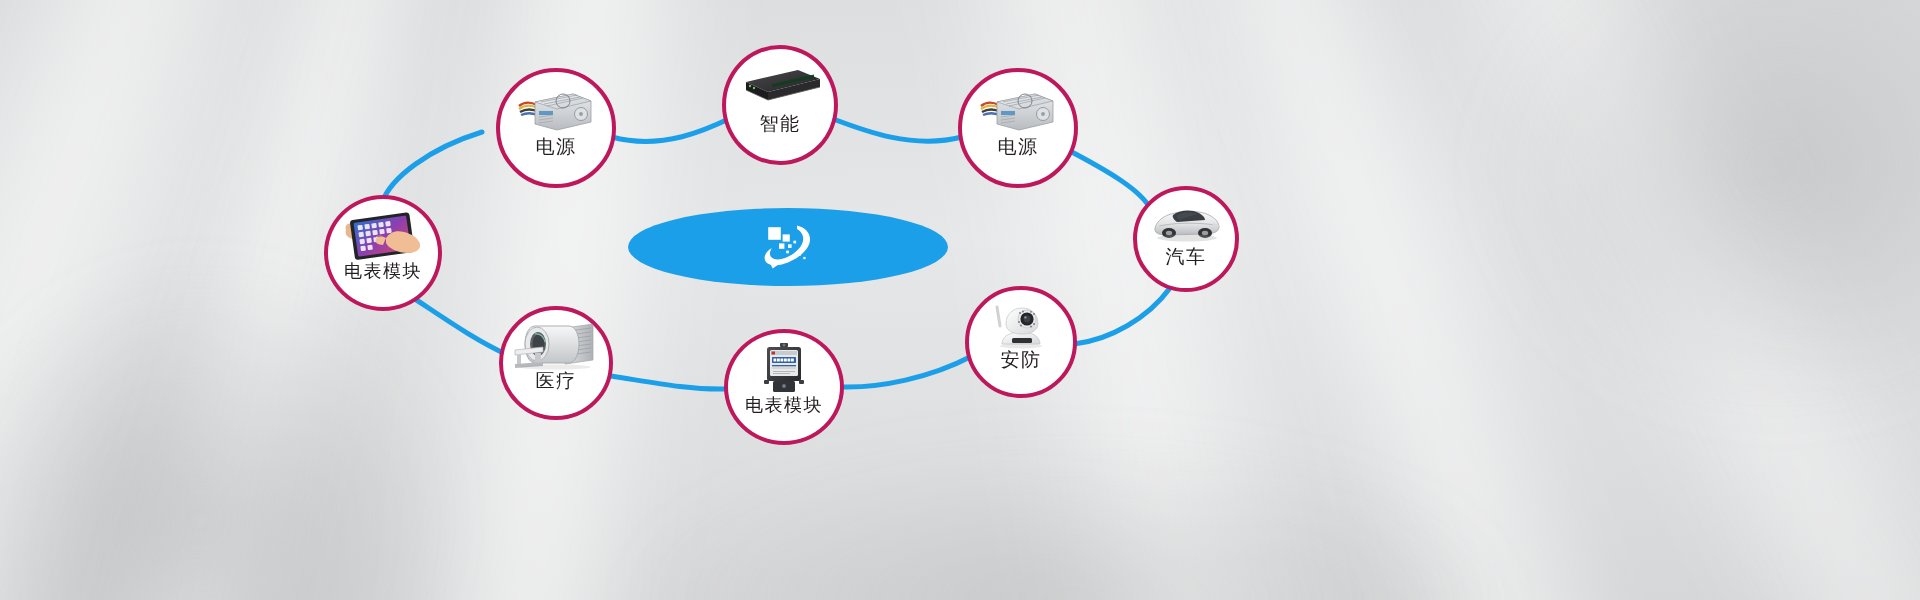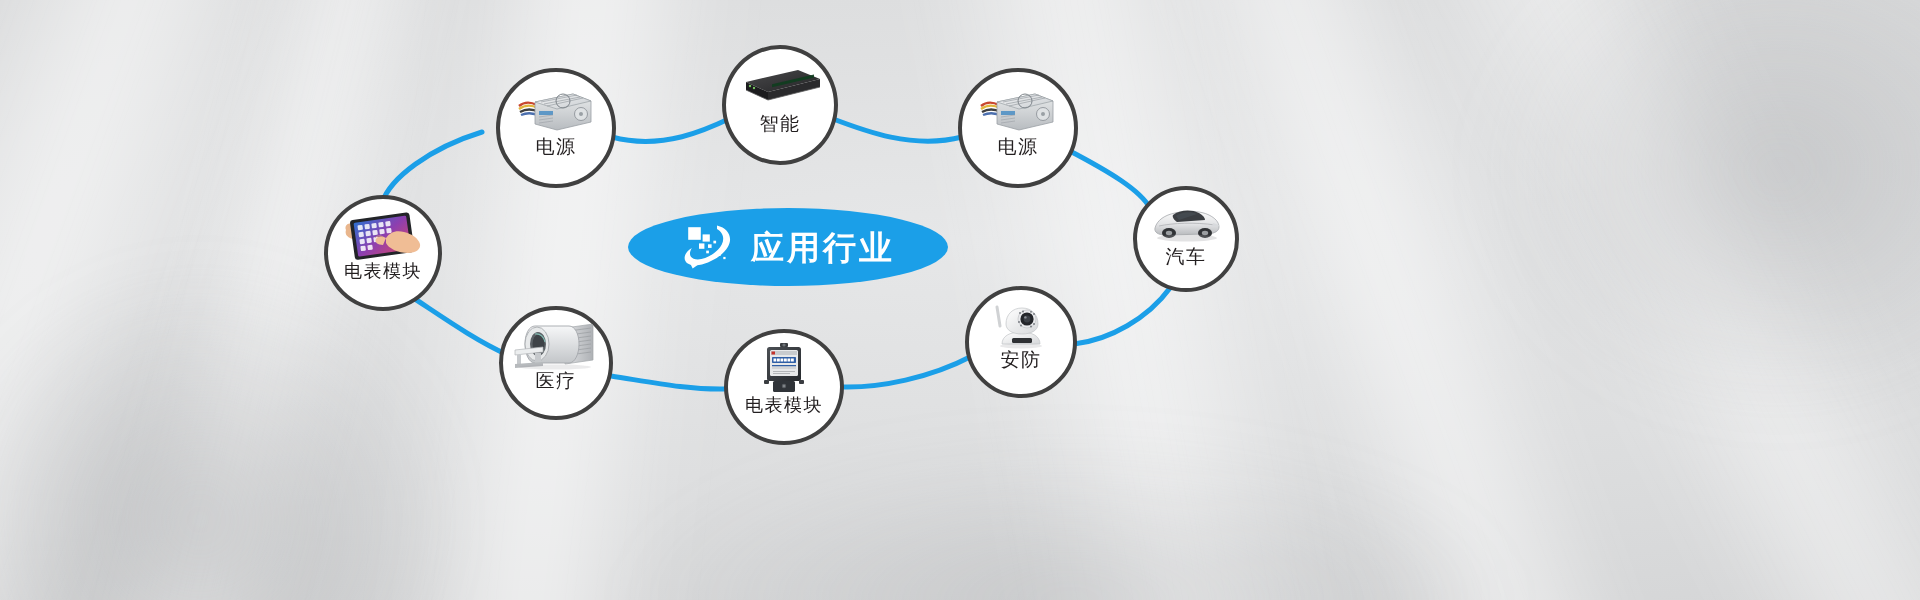--- a/index.html
+++ b/index.html
@@ -48,21 +48,21 @@
     filter:blur(30px);}
 
   
   #arcs{position:absolute;left:0;top:0;width:1920px;height:600px;}
 
   
   .node{
     position:absolute;
     border-radius:50%;
     background:#ffffff;
-    border:4px solid #404040;
+    border:4px solid #be185d;
     box-sizing:border-box;
     display:flex;flex-direction:column;align-items:center;justify-content:flex-start;
     overflow:hidden;
   }
   .node .art{
     width:100%;height:58%;
     display:flex;align-items:center;justify-content:center;
     padding-top:9px;box-sizing:border-box;
   }
   .node .lbl{
@@ -442,16 +442,15 @@
       <rect x="8" y="8" width="14" height="14" fill="#ffffff"></rect>
       <rect x="24" y="16" width="8" height="8" fill="#ffffff"></rect>
       <rect x="20" y="26" width="6" height="6" fill="#ffffff"></rect>
       <rect x="30" y="27" width="4" height="4" fill="#ffffff"></rect>
       <rect x="36" y="23" width="3" height="3" fill="#ffffff"></rect>
       <rect x="28" y="34" width="3" height="3" fill="#ffffff"></rect>
       <rect x="41" y="37" width="3" height="3" fill="#ffffff"></rect>
       <rect x="47" y="41" width="2.5" height="2.5" fill="#ffffff"></rect>
       <rect x="34" y="41" width="2" height="2" fill="#ffffff"></rect>
     </svg>
-    <div class="btxt">应用行业</div>
   </div>
 
 </div>
 
 </body></html>

